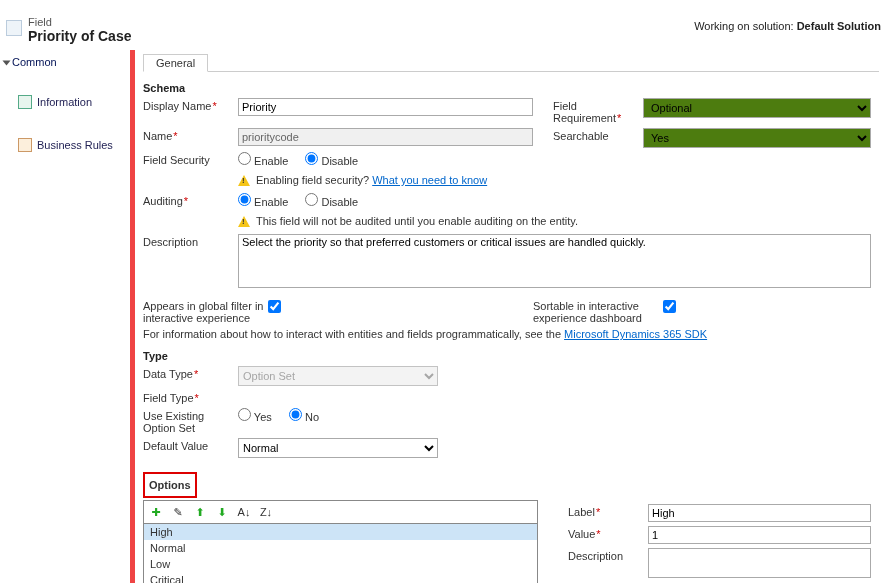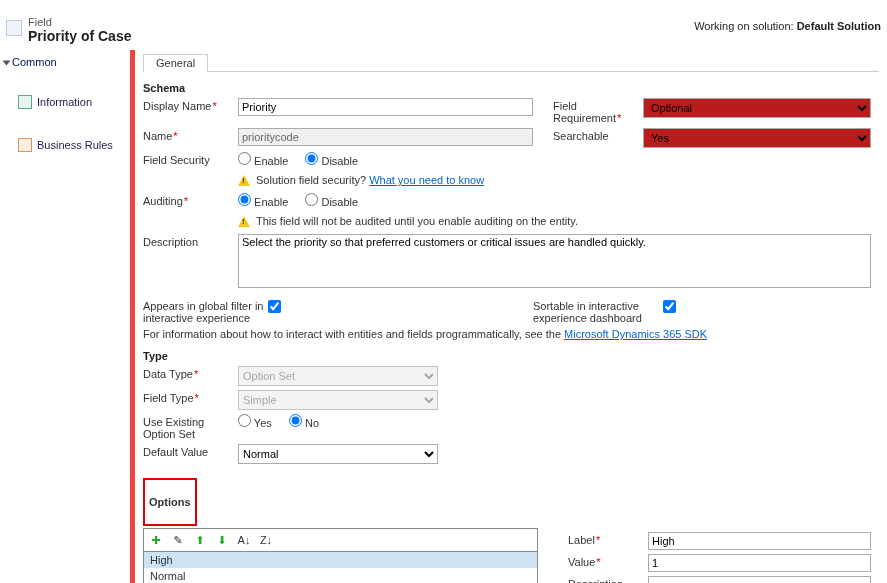--- a/index.html
+++ b/index.html
@@ -25,41 +25,41 @@
   .section-title { font-weight: bold; font-size: 11px; margin: 10px 0 4px 0; color:#222; }
   .form-row { display:flex; align-items:flex-start; margin-bottom:4px; }
   .col-label { width: 95px; padding-top:2px; }
   .col-control { width: 295px; }
   .col-label2 { width: 110px; padding-top:2px; }
   .col-control2 { flex:1; padding-right:8px; }
   .req-star { color:#c00; margin-left:1px; }
   input[type=text], textarea, select.wide { width:100%; font: inherit; border:1px solid #aaa; padding:1px 3px; height:18px; background:#fff; }
   input[disabled] { background:#f0f0f0; color:#666; }
   textarea { height: 54px; resize:none; }
-  select.wide { height:20px; background:#b91c1c; }
+  select.wide { height:20px; background:#4d7c0f; }
   select.med { width:200px; font:inherit; border:1px solid #aaa; height:20px; background:#eee; }
   select.med2 { width:200px; font:inherit; border:1px solid #aaa; height:20px; background:#fff; }
   .radio-lbl { margin-right: 14px; cursor:default; }
   .warning-line { display:flex; align-items:center; margin:3px 0; font-size:11px; }
   .warn-icon { width:0;height:0;border-left:6px solid transparent;border-right:6px solid transparent;border-bottom:11px solid #f5c518; margin-right:6px; position:relative; }
   .warn-icon::after{content:"!";position:absolute;left:-2px;top:1px;font-size:8px;font-weight:bold;color:#333;}
   a.link { color:#0066cc; text-decoration:underline; cursor:pointer; }
   .checkbox-cell { padding-top:2px; }
   .info-text { font-size:11px; }
   .options-box { border:1px solid #888; margin-top:2px; width: 395px; }
   .options-toolbar { display:flex; gap:6px; padding:3px 4px; border-bottom:0; }
   .tbtn { width:16px;height:16px; display:flex;align-items:center;justify-content:center; cursor:default; font-size:11px; }
   .options-list { border-top:1px solid #888; height:110px; overflow:auto; }
   .opt-item { padding:2px 6px; cursor:default; }
   .opt-item.sel { background:#cde4f7; }
   .options-wrap { display:flex; align-items:flex-start; gap: 30px; }
   .option-detail { flex:1; margin-top:6px; }
   .option-detail .form-row .col-label { width:80px; }
   .option-detail .form-row .col-control { flex:1; width:auto; }
-  .red-outline-label { border:2px solid #d00; padding:16px 4px; display:inline-block; margin-top:10px; }
+  .red-outline-label { border:2px solid #d00; padding:5px 4px; display:inline-block; margin-top:10px; }
   .color-swatch { width:20px; height:18px; background:#FF0000; border:1px solid #888; }
   input.color-input{ flex:1; font:inherit; border:1px solid #aaa; height:18px; padding:1px 3px; }
 </style>
 </head>
 <body>
 
 <div class="header">
   <span class="header-icon"></span>
   <div class="header-text">
     <div class="header-super">Field</div>
@@ -112,21 +112,21 @@
       <div class="col-control">
         <label class="radio-lbl"><input type="radio" name="fs" style=""> <span>Enable</span></label>
         <label class="radio-lbl"><input type="radio" name="fs" checked="" style=""> <span>Disable</span></label>
       </div>
     </div>
     <div class="form-row">
       <div class="col-label"></div>
       <div style="flex:1">
         <div class="warning-line">
           <span class="warn-icon"></span>
-          <span>Solution field security?</span>&nbsp;
+          <span>Enabling field security?</span>&nbsp;
           <a class="link">What you need to know</a>
         </div>
       </div>
     </div>
 
     <div class="form-row">
       <div class="col-label"><span>Auditing</span><span class="req-star">*</span></div>
       <div class="col-control">
         <label class="radio-lbl"><input type="radio" name="aud" checked="" style=""> <span>Enable</span></label>
         <label class="radio-lbl"><input type="radio" name="aud" style=""> <span>Disable</span></label>
@@ -160,21 +160,20 @@
     </div>
 
     
     <div class="section-title">Type</div>
     <div class="form-row">
       <div class="col-label"><span>Data Type</span><span class="req-star">*</span></div>
       <div class="col-control"><select class="med" disabled=""><option>Option Set</option></select></div>
     </div>
     <div class="form-row">
       <div class="col-label"><span>Field Type</span><span class="req-star">*</span></div>
-      <div class="col-control"><select class="med" disabled=""><option>Simple</option></select></div>
     </div>
     <div class="form-row">
       <div class="col-label"><span>Use Existing Option Set</span></div>
       <div class="col-control">
         <label class="radio-lbl"><input type="radio" name="ue" style=""> <span>Yes</span></label>
         <label class="radio-lbl"><input type="radio" name="ue" checked="" style=""> <span>No</span></label>
       </div>
     </div>
     <div class="form-row">
       <div class="col-label"><span>Default Value</span></div>

